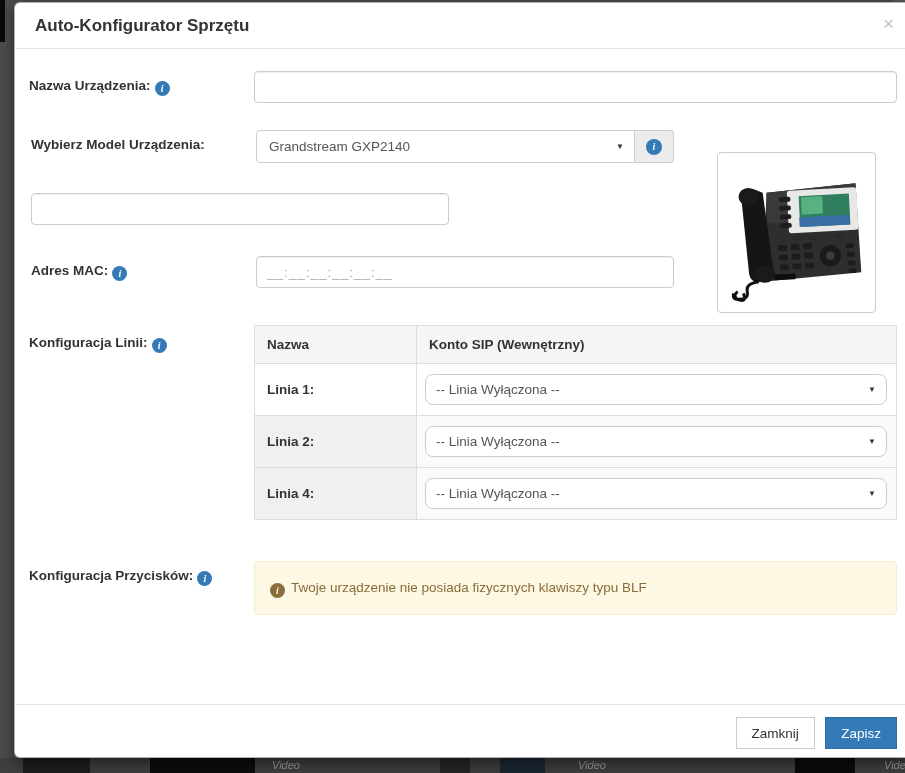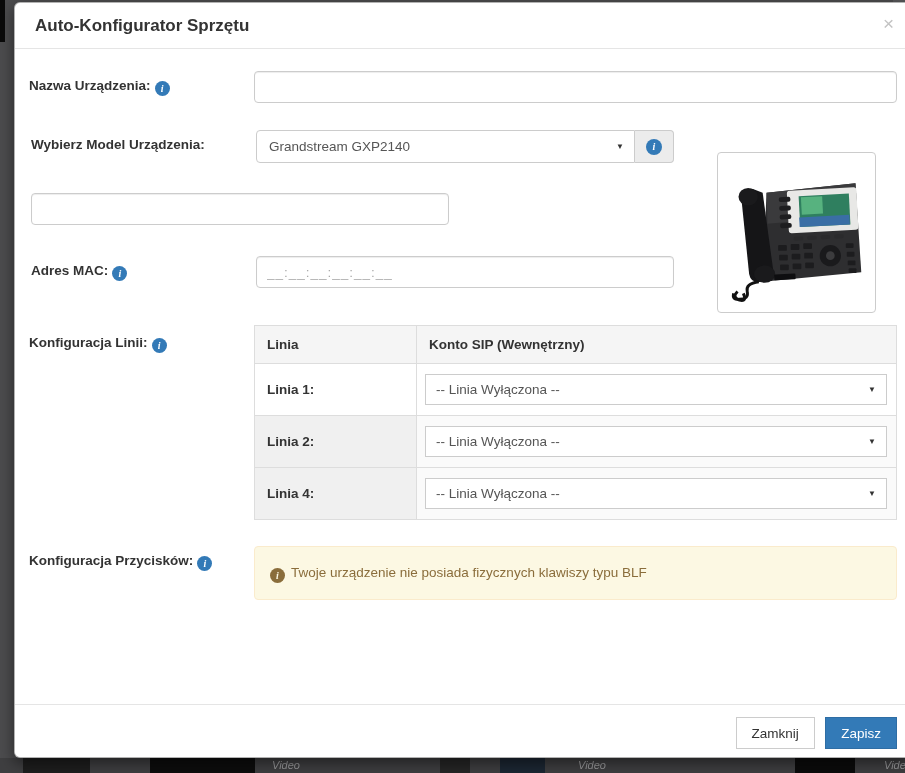--- a/index.html
+++ b/index.html
@@ -19,34 +19,34 @@
   
   .modal { position:absolute; left:14px; top:2px; width:899px; height:756px;
     background:#fff; border:1px solid rgba(0,0,0,.3); border-radius:6px;
     box-shadow:0 5px 15px rgba(0,0,0,.5); }
   .modal-header { position:relative; height:46px; padding:13px 20px; border-bottom:1px solid #e5e5e5; }
   .modal-title { font-size:17px; font-weight:bold; color:#333; }
   .modal-close { position:absolute; right:18px; top:11px; font-size:19px; color:#c3c3c3;
     background:none; border:none; cursor:pointer; line-height:1; }
   .modal-body { position:relative; padding:22px 15px 0 16px; }
   .frow { display:flex; align-items:flex-start;justify-content:flex-end; }
-  .mb27{margin-bottom:27px}.mb30{margin-bottom:30px}.mb31{margin-bottom:31px}.mb37{margin-bottom:37px}.mb34{margin-bottom:26px}
+  .mb27{margin-bottom:27px}.mb30{margin-bottom:30px}.mb31{margin-bottom:31px}.mb37{margin-bottom:37px}.mb34{margin-bottom:41px}
   .flabel { width:225px; flex:0 0 225px; padding-top:7px; font-size:13.5px; font-weight:bold; color:#333; }
   .info-dot { display:inline-block; width:15px; height:15px; border-radius:50%; background:#337ab7;
     color:#fff; font-size:10px; font-weight:bold; font-style:italic; text-align:center; line-height:15px;
     vertical-align:-2px; margin-left:4px; cursor:pointer; font-family:"Liberation Serif", serif; }
   .fctrl { flex:1; }
   .txt-input { height:32px; border:1px solid #ccc; border-radius:4px; padding:6px 10px;
     font-size:13.5px; color:#0c4a6e; width:643px; box-shadow:inset 0 1px 1px rgba(0,0,0,.075);
     font-family:"Liberation Sans", sans-serif; }
   .txt-input.half { width:418px; }
   .txt-input::placeholder { color:#aaa; letter-spacing:1px; }
 
   .input-group { display:flex; width:418px; }
-  .sel { height:33px; background:#fff; border:1px solid #ccc; border-radius:0;
+  .sel { height:33px; background:#fff; border:1px solid #ccc; border-radius:8px;
     display:flex; align-items:center; justify-content:space-between; padding:0 10px;
     font-size:13.5px; color:#555; cursor:pointer; }
   .sel .caret { font-size:8px; color:#333; margin-left:8px; }
   .model-sel { flex:1; border-radius:4px 0 0 4px; padding-left:12px; }
   .group-btn { width:39px; height:33px; background:#ececec; border:1px solid #ccc; border-left:none;
     border-radius:0 4px 4px 0; display:flex; align-items:center; justify-content:center; cursor:pointer; }
   .group-btn .info-dot { margin-left:0; width:16px; height:16px; line-height:16px; }
 
   .phone-box { position:absolute; left:702px; top:103px; width:159px; height:161px;
     background:#fff; border:1px solid #ccc; border-radius:4px; padding:6px; }
@@ -206,21 +206,21 @@
       </div>
 
       <div class="frow mb34">
         <div class="flabel" style="padding-top:10px;">
           <span>Konfiguracja Linii:</span><span class="info-dot">i</span>
         </div>
         <div class="fctrl">
           <table class="lines-table">
             <thead>
               <tr>
-                <th class="c1" style="padding:10px 12px;">Linia</th>
+                <th class="c1" style="padding:10px 12px;">Nazwa</th>
                 <th>Konto SIP (Wewnętrzny)</th>
               </tr>
             </thead>
             <tbody>
               <tr>
                 <td class="c1">Linia 1:</td>
                 <td class="c2">
                     <div class="sel line-sel">
                   <span>-- Linia Wyłączona --</span>
                   <span class="caret">▼</span>

